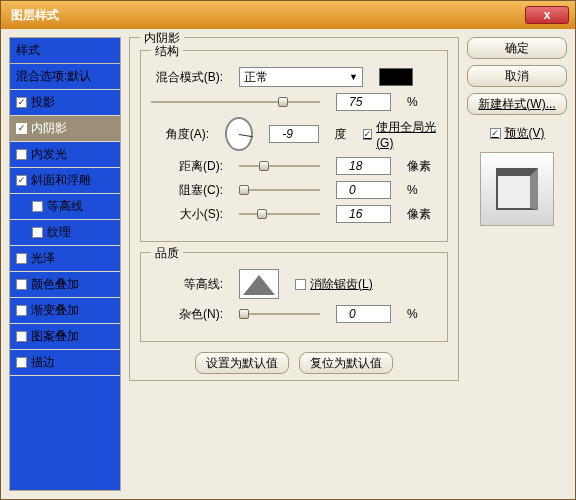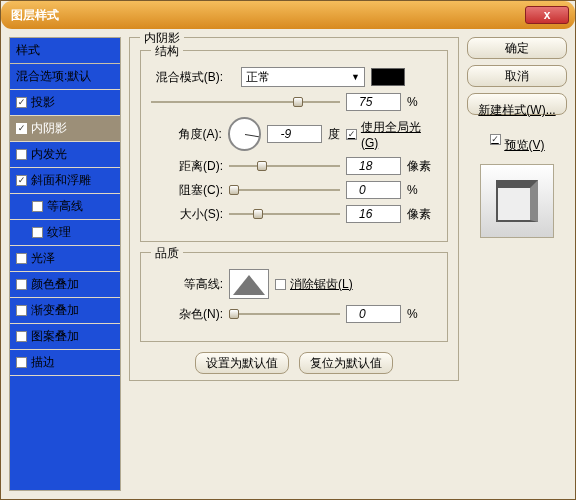--- a/index.html
+++ b/index.html
@@ -1,53 +1,53 @@
 <!DOCTYPE html>
 <html><head>
 <meta charset="utf-8">
 <style>
 * { box-sizing: border-box; margin: 0; padding: 0; font-family: "Microsoft YaHei", sans-serif; font-size: 12px; }
 body { background: #eee; width: 576px; height: 500px; overflow: hidden; }
 .window { width: 576px; height: 500px; background: #f0ece0; border: 1px solid #7a5b2e; }
-.titlebar { height: 28px; background: linear-gradient(#f5bd5c,#d88a1f); display: flex; align-items: center; justify-content: space-between; padding: 0 6px 0 10px; color: #fff; font-weight: bold; border-radius: 11px; }
+.titlebar { height: 28px; background: linear-gradient(#f5bd5c,#d88a1f); display: flex; align-items: center; justify-content: space-between; padding: 0 6px 0 10px; color: #fff; font-weight: bold; }
 .close-btn { width: 44px; height: 18px; background: linear-gradient(#e57373,#c73030); border: 1px solid #8a2020; border-radius: 3px; color: #fff; display: flex; align-items: center; justify-content: center; font-size: 11px; cursor: pointer; }
 .body { display: flex; padding: 8px; gap: 8px; height: calc(100% - 28px); }
 .sidebar { width: 112px; border: 1px solid #b0a890; background: #1d4ed8; }
 .sidebar-head { padding: 4px 6px; border-bottom: 1px solid #c8c0aa; }
 .sidebar-item { display: flex; align-items: center; gap: 4px; padding: 4px 6px; border-bottom: 1px solid #e0d8c4; cursor: pointer; }
 .sidebar-item.selected { background: #9c8f78; color: #fff; }
 .sidebar-item.indent { padding-left: 22px; }
 .chk { width: 11px; height: 11px; border: 1px solid #888; background: #fff; display: inline-flex; align-items: center; justify-content: center; font-size: 9px; color: #333; }
 .chk.on::after { content: "✓"; font-size: 9px; line-height: 9px; }
 .chk.sel { border-color:#fff; }
 .center { flex: 1; position: relative; }
 .fieldset { border: 1px solid #b0a890; padding: 10px 10px 12px 10px; margin-bottom: 10px; position: relative; background: #f0ece0; }
 .legend { position: absolute; top: -8px; left: 10px; background: #f0ece0; padding: 0 4px; }
-.row { display: flex; align-items: center; margin: 6px 0; gap: 6px; }
+.row { display: flex; align-items: center; margin: 6px 0; gap: 16px; }
 .lab { width: 72px; text-align: right; }
-.select { flex: 0 0 124px; height: 20px; border: 1px solid #888; background: #fff; display: flex; align-items: center; justify-content: space-between; padding: 0 4px; cursor: pointer; margin-left: 12px; }
+.select { flex: 0 0 124px; height: 20px; border: 1px solid #888; background: #fff; display: flex; align-items: center; justify-content: space-between; padding: 0 4px; cursor: pointer; }
 .select .arrow { font-size: 9px; }
 .swatch { width: 34px; height: 18px; background: #000; border: 1px solid #666; cursor: pointer; }
 .slider { flex: 1; height: 14px; position: relative; }
 .slider .track { position: absolute; top: 6px; left: 0; right: 0; height: 2px; background: #b0a890; }
 .slider .thumb { position: absolute; top: 2px; width: 10px; height: 10px; background: linear-gradient(#fff,#c8c0aa); border: 1px solid #7a6b4e; border-radius: 2px; }
 .numbox { width: 55px; height: 18px; border: 1px solid #888; background: #fff; text-align: left; padding: 1px 12px; font-style: italic; }
 .unit { width: 30px; }
 .angle-dial { width: 34px; height: 34px; border: 2px solid #888; border-radius: 50%; position: relative; background: #fff; }
 .angle-dial .hand { position: absolute; width: 14px; height: 1px; background: #333; top: 50%; left: 50%; transform-origin: left center; transform: rotate(9deg); }
 .chk-inline { display: flex; align-items: center; gap: 4px; text-decoration: underline; }
 .contour-thumb { width: 40px; height: 30px; border: 1px solid #888; background: #fff; display: flex; align-items: center; justify-content: center; cursor: pointer; }
 .contour-thumb svg { width: 36px; height: 26px; }
 .btn { height: 22px; border: 1px solid #a89a7c; background: linear-gradient(#fefcf5,#e5e0d0); padding: 0 10px; cursor: pointer; display: inline-flex; align-items: center; justify-content: center; border-radius: 8px; }
 .btn-row { display: flex; gap: 10px; justify-content: center; margin-top: 4px; }
 .right { width: 100px; display: flex; flex-direction: column; gap: 6px; align-items: stretch; }
 .right .btn { width: 100%; }
 .preview-box { width: 74px; height: 74px; border: 1px solid #b0a890; background: linear-gradient(#fff,#d5d5d5); margin: 4px auto 0 auto; display: flex; align-items: center; justify-content: center; }
 .preview-box .cube { width: 42px; height: 42px; border: 2px solid #555; border-top: 8px solid #555; border-right: 8px solid #888; background: #eee; }
-.und { text-decoration: underline; margin-top: 12px; }
+.und { text-decoration: underline; }
 </style>
 </head>
 <body>
 
 <div class="window">
   <div class="titlebar">
     <span>图层样式</span>
     <div class="close-btn">
         <span>x</span>
       </div>

